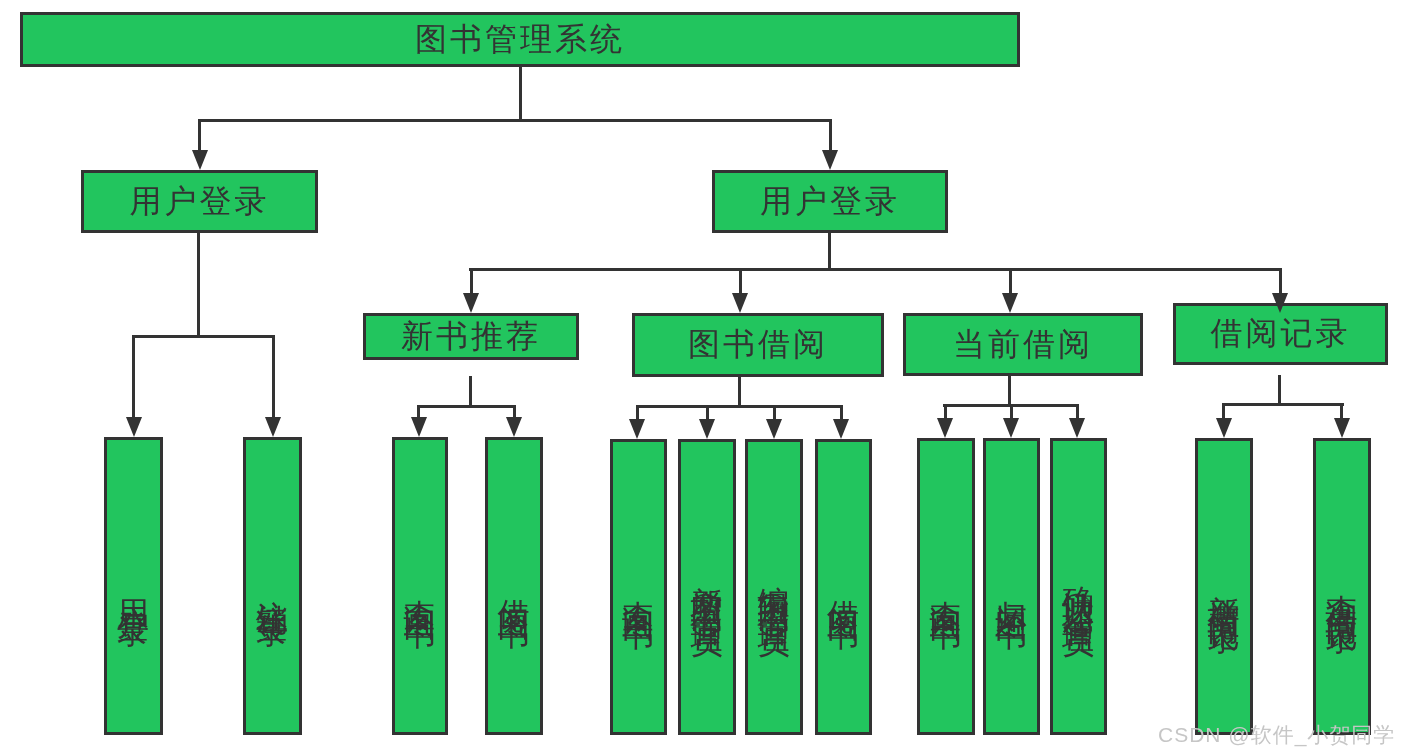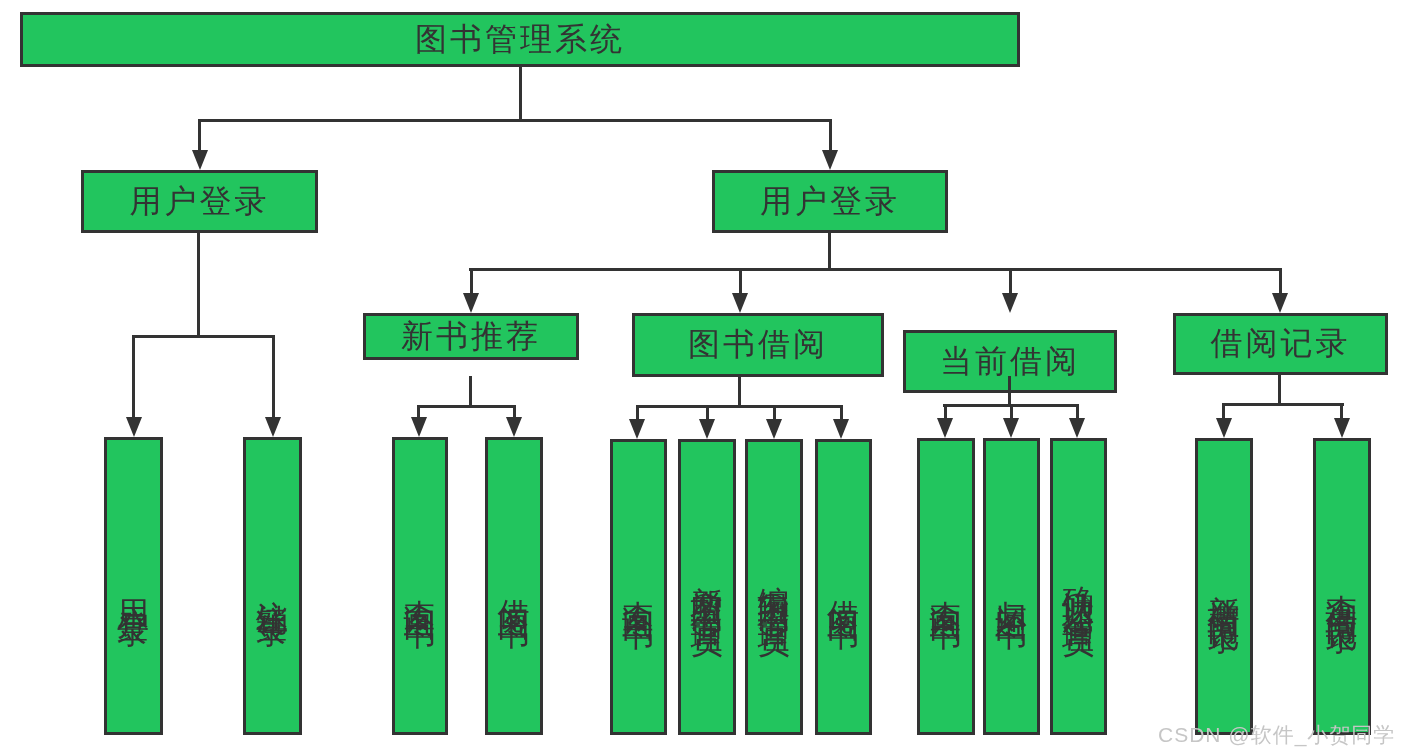--- a/index.html
+++ b/index.html
@@ -67,22 +67,22 @@
 
 <div class="stage">
 
   <div class="node" style="left:20px;top:12px;width:1000px;height:55px">图书管理系统</div>
 
   <div class="node" style="left:81px;top:170px;width:237px;height:63px">用户登录</div>
   <div class="node" style="left:712px;top:170px;width:236px;height:63px">用户登录</div>
 
   <div class="node" style="left:363px;top:313px;width:216px;height:47px">新书推荐</div>
   <div class="node" style="left:632px;top:313px;width:252px;height:64px">图书借阅</div>
-  <div class="node" style="left:903px;top:330px;width:214px;height:63px">当前借阅</div>
-  <div class="node" style="left:1173px;top:313px;width:215px;height:62px">借阅记录</div>
+  <div class="node" style="left:903px;top:313px;width:240px;height:63px">当前借阅</div>
+  <div class="node" style="left:1173px;top:303px;width:215px;height:62px">借阅记录</div>
 
   <div class="node v" style="left:104px;top:437px;width:59px;height:298px">用户登录</div>
   <div class="node v" style="left:243px;top:437px;width:59px;height:298px">注销登录</div>
 
   <div class="node v" style="left:392px;top:437px;width:56px;height:298px">查询图书</div>
   <div class="node v" style="left:485px;top:437px;width:58px;height:298px">借阅图书</div>
 
   <div class="node v" style="left:610px;top:439px;width:57px;height:296px">查询图书</div>
   <div class="node v" style="left:678px;top:439px;width:58px;height:296px">新增图书（管理员）</div>
   <div class="node v" style="left:745px;top:439px;width:58px;height:296px">编辑图书（管理员）</div>

